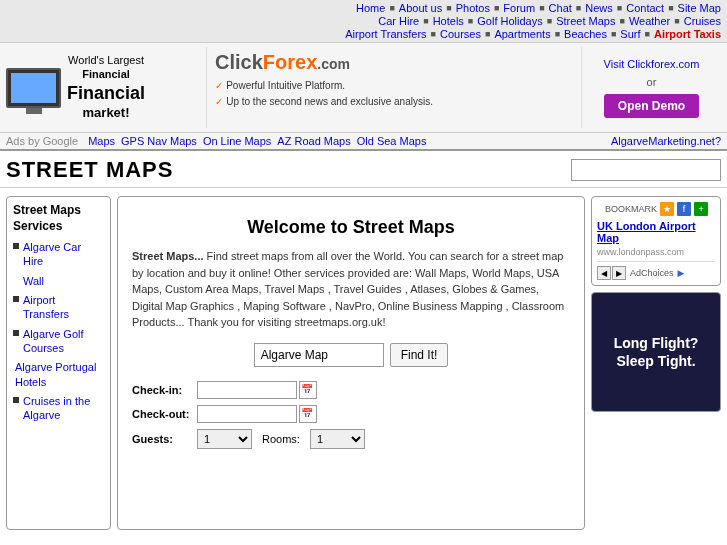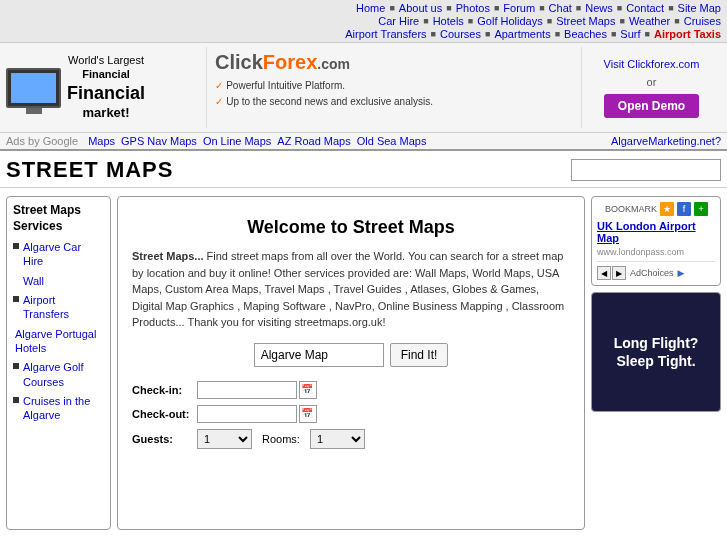--- a/index.html
+++ b/index.html
@@ -469,26 +469,26 @@
       <div class="bullet-sq"></div>
       <a>Algarve Car Hire</a>
     </div>
     <div class="sidebar-item" style="padding-left:10px;">
       <a>Wall</a>
     </div>
     <div class="sidebar-item sidebar-bullet">
       <div class="bullet-sq"></div>
       <a>Airport Transfers</a>
     </div>
-    <div class="sidebar-item" style="padding-left:2px;">
-      <a>Algarve Portugal Hotels</a>
-    </div>
     <div class="sidebar-item sidebar-bullet">
       <div class="bullet-sq"></div>
       <a>Algarve Golf Courses</a>
+    </div>
+    <div class="sidebar-item" style="padding-left:2px;">
+      <a>Algarve Portugal Hotels</a>
     </div>
     <div class="sidebar-item sidebar-bullet">
       <div class="bullet-sq"></div>
       <a>Cruises in the Algarve</a>
     </div>
   </div>
 
   <div class="center-content">
     <div class="center-title">Welcome to Street Maps</div>
     <div class="welcome-text">

